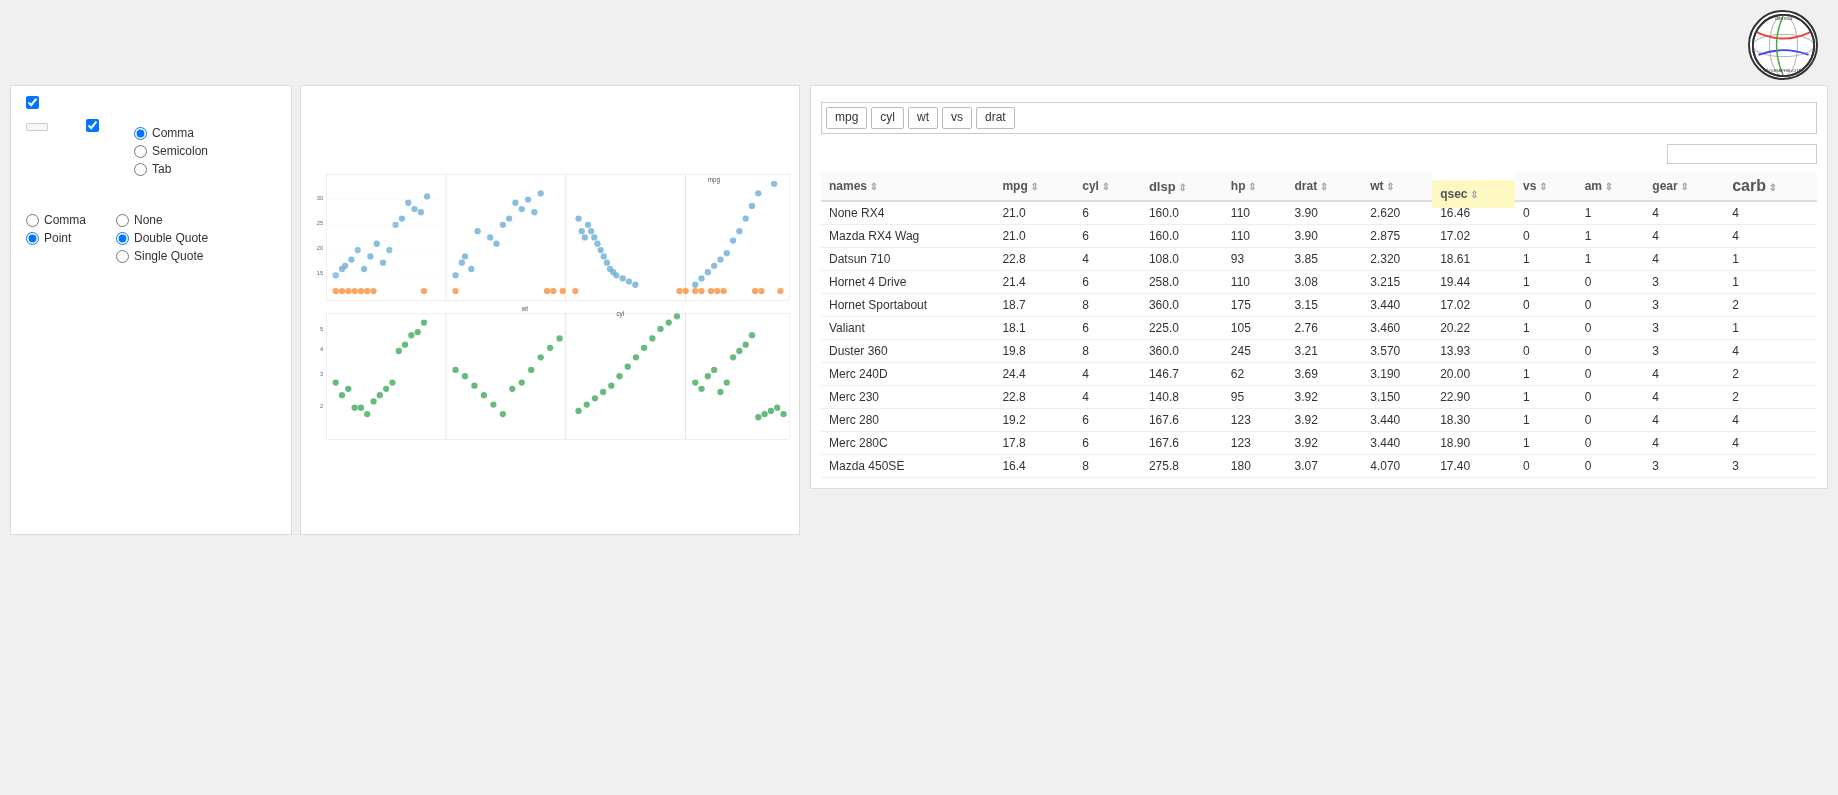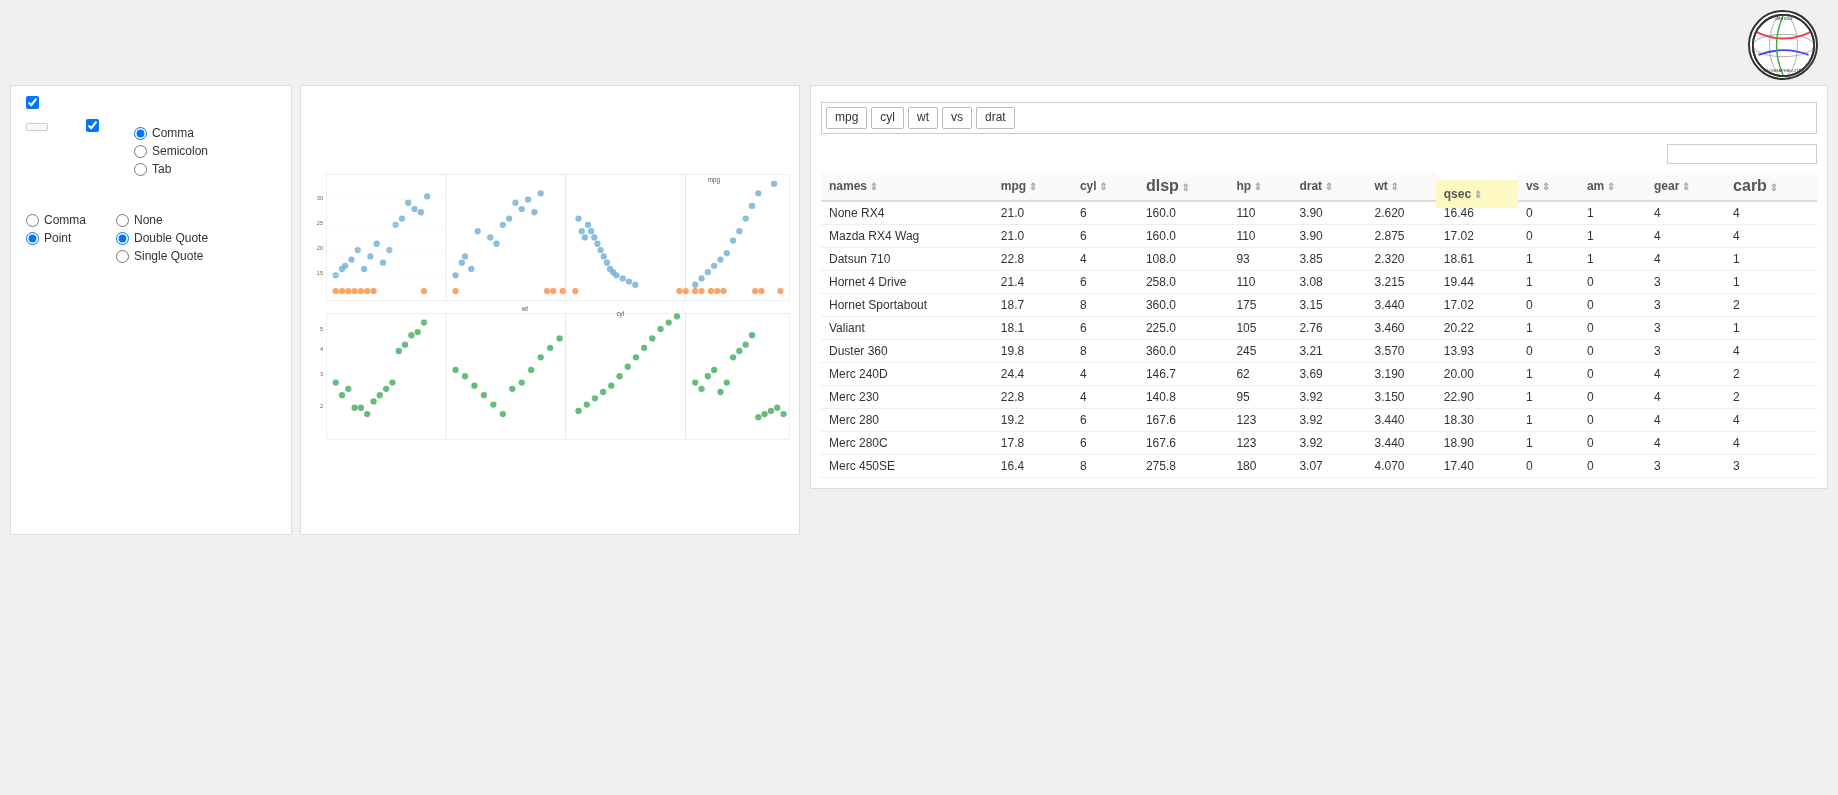--- a/index.html
+++ b/index.html
@@ -344,21 +344,21 @@
         <input type="text" class="search-input" style="">
       </div>
 
       <div style="overflow-y: auto; max-height: 550px;">
         <table class="data-table">
           <thead id="table-head">
           <tr>
                 <th style="font-size: 12px; padding: 5px 8px; border-bottom: 2px solid rgb(221, 221, 221); background: rgb(250, 250, 250); position: sticky; top: 0px;">names</th>
                 <th style="font-size: 12px; padding: 5px 8px; border-bottom: 2px solid rgb(221, 221, 221); background: rgb(250, 250, 250); position: sticky; top: 0px;">mpg</th>
                 <th style="font-size: 12px; padding: 5px 8px; border-bottom: 2px solid rgb(221, 221, 221); background: rgb(250, 250, 250); position: sticky; top: 0px;">cyl</th>
-                <th style="font-size: 16px; padding: 5px 8px; border-bottom: 2px solid rgb(221, 221, 221); background: rgb(250, 250, 250); position: sticky; top: 0px;">dlsp</th>
+                <th style="font-size: 13px; padding: 5px 8px; border-bottom: 2px solid rgb(221, 221, 221); background: rgb(250, 250, 250); position: sticky; top: 0px;">dlsp</th>
                 <th style="font-size: 12px; padding: 5px 8px; border-bottom: 2px solid rgb(221, 221, 221); background: rgb(250, 250, 250); position: sticky; top: 0px; margin-top: 6px;">hp</th>
                 <th style="font-size: 12px; padding: 5px 8px; border-bottom: 2px solid rgb(221, 221, 221); background: rgb(250, 250, 250); position: sticky; top: 0px;">drat</th>
                 <th style="font-size: 12px; padding: 5px 8px; border-bottom: 2px solid rgb(221, 221, 221); background: rgb(250, 250, 250); position: sticky; top: 0px;">wt</th>
                 <th style="font-size: 12px; padding: 5px 8px; border-bottom: 2px solid rgb(221, 221, 221); background: #fef9c3; position: sticky; top: 8px;">qsec</th>
                 <th style="font-size: 12px; padding: 5px 8px; border-bottom: 2px solid rgb(221, 221, 221); background: rgb(250, 250, 250); position: sticky; top: 0px;">vs</th>
                 <th style="font-size: 12px; padding: 5px 8px; border-bottom: 2px solid rgb(221, 221, 221); background: rgb(250, 250, 250); position: sticky; top: 0px;">am</th>
                 <th style="font-size: 12px; padding: 5px 8px; border-bottom: 2px solid rgb(221, 221, 221); background: rgb(250, 250, 250); position: sticky; top: 0px;">gear</th>
                 <th style="font-size: 16px; padding: 5px 8px; border-bottom: 2px solid rgb(221, 221, 221); background: rgb(250, 250, 250); position: sticky; top: 0px;">carb</th>
               </tr>
             </thead>
@@ -511,21 +511,21 @@
                 <td>123</td>
                 <td>3.92</td>
                 <td>3.440</td>
                 <td>18.90</td>
                 <td>1</td>
                 <td>0</td>
                 <td>4</td>
                 <td>4</td>
               </tr>
               <tr>
-                <td>Merc 450SE</td>
+                <td>Mazda 450SE</td>
                 <td>16.4</td>
                 <td>8</td>
                 <td>275.8</td>
                 <td>180</td>
                 <td>3.07</td>
                 <td>4.070</td>
                 <td>17.40</td>
                 <td>0</td>
                 <td>0</td>
                 <td>3</td>

